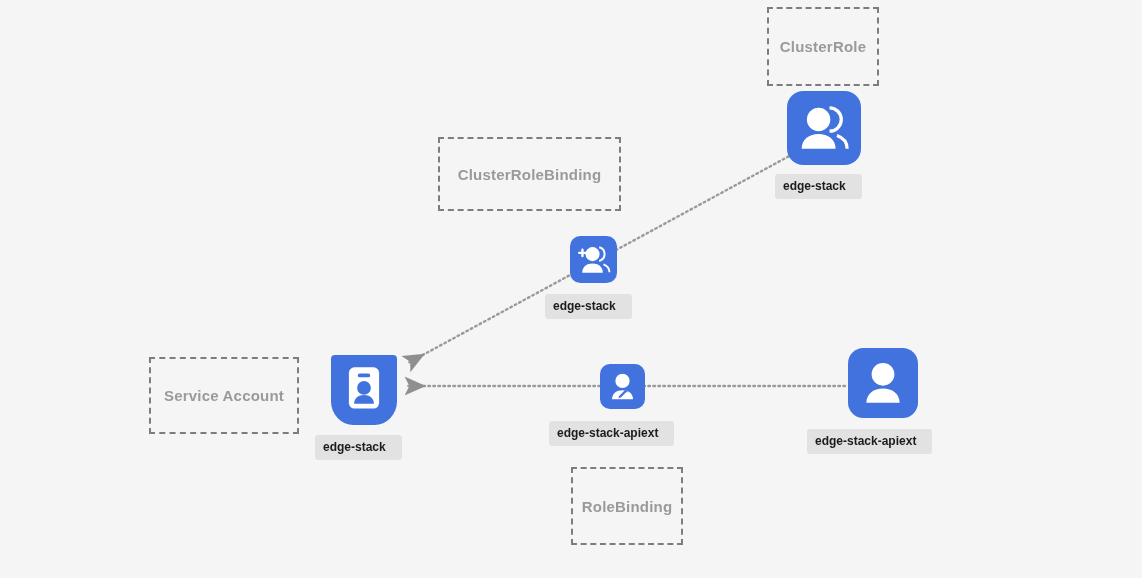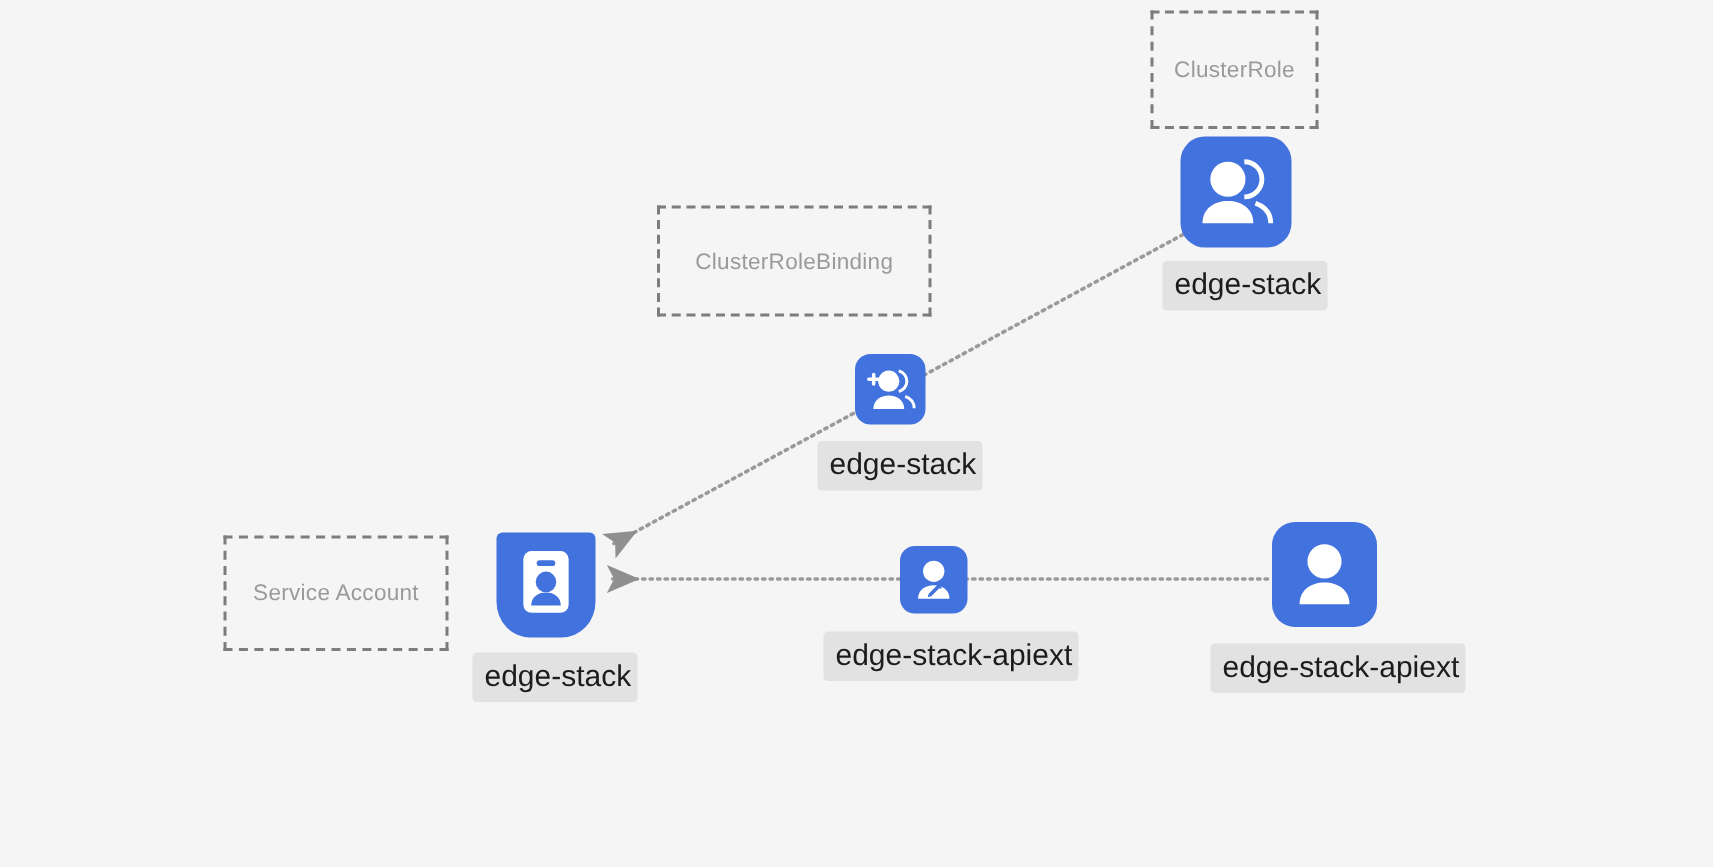--- a/index.html
+++ b/index.html
@@ -7,20 +7,21 @@
     padding: 0;
     background: #f5f5f5;
   }
   #canvas {
     position: relative;
     width: 1142px;
     height: 578px;
     background: #f5f5f5;
     overflow: hidden;
     font-family: "Liberation Sans", sans-serif;
+    font-weight: bold;
   }
   #edge-layer {
     position: absolute;
     left: 0;
     top: 0;
     width: 1142px;
     height: 578px;
     pointer-events: none;
   }
 
@@ -59,23 +60,23 @@
   }
   .node-icon svg {
     display: block;
     width: 100%;
     height: 100%;
   }
   .node-label {
     position: absolute;
     background: #e2e2e2;
     color: #1c1c1c;
-    font-size: 20px;
+    font-size: 12px;
     line-height: 1;
-    padding: 6px 4px 7px 8px;
+    padding: 6px 16px 7px 8px;
     border-radius: 3px;
     white-space: nowrap;
     font-family: "Liberation Sans", sans-serif;
   }
 </style>
 </head>
 <body>
 
 <div id="canvas">
 
@@ -96,20 +97,23 @@
   </div>
 
   <div class="kind-box" style="left:438px; top:137px; width:183px; height:74px;">
     <span class="kind-label">ClusterRoleBinding</span>
   </div>
 
   <div class="kind-box" style="left:149px; top:357px; width:150px; height:77px;justify-content:center;">
     <span class="kind-label">Service Account</span>
   </div>
 
+  <div class="kind-box" style="left:571px; top:467px; width:112px; height:78px;">
+    <span class="kind-label">RoleBinding</span>
+  </div>
 
 
   <div class="node" style="left:787px; top:91px; width:74px; height:74px;">
     <div class="node-icon" style="width:74px; height:74px;">
       <svg viewBox="0 0 48 48">
         <circle cx="20.5" cy="18.5" r="7.6" fill="#ffffff"></circle>
         <path d="M9.5 37.5c0-6.2 4.9-9.6 11-9.6s11 3.4 11 9.6z" fill="#ffffff"></path>
         <path d="M27.6 10.9a7.6 7.6 0 0 1 0 15.2" fill="none" stroke="#ffffff" stroke-width="2.1"></path>
         <path d="M32.4 28.9c4.2 1.5 6.6 4.6 6.6 8.6" fill="none" stroke="#ffffff" stroke-width="2.1"></path>
       </svg>

